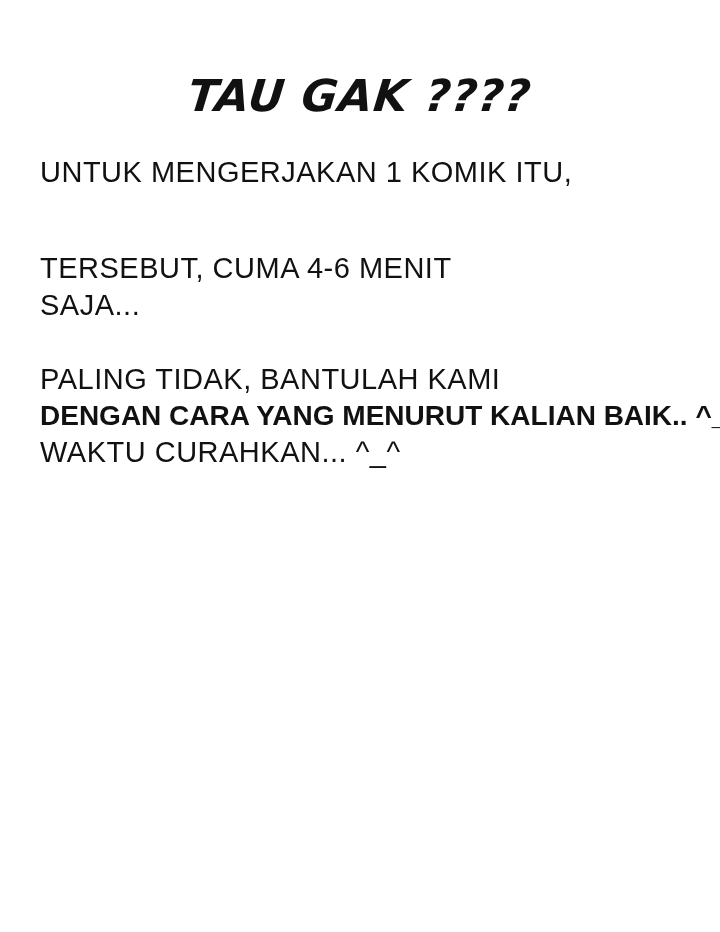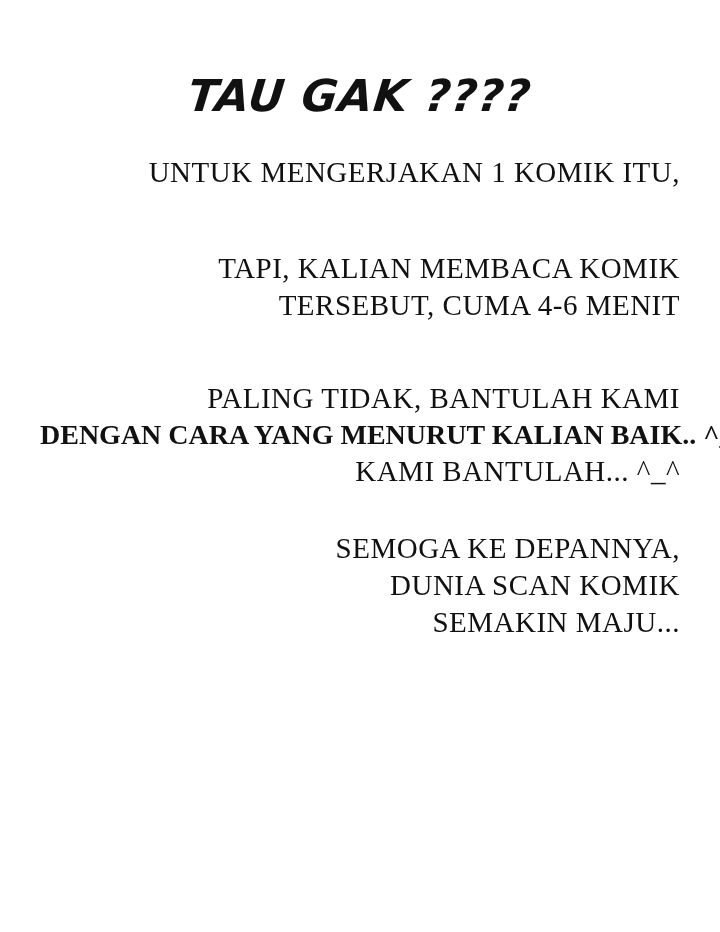--- a/index.html
+++ b/index.html
@@ -32,32 +32,32 @@
     font-weight: 700;
     font-style: italic;
     font-size: 44px;
     letter-spacing: 1px;
     text-align: center;
     line-height: 1.1;
     transform: skewX(-6deg);
   }
 
   .block {
-    text-align: right;
-    font-family: Liberation Serif, serif;
+    text-align: left;
+    font-family: Liberation Sans, sans-serif;
     font-weight: 400;
     font-size: 29px;
     line-height: 1.28;
     letter-spacing: 0.5px;
     width: 640px;
   }
 
   .block-1 { margin-top: 34px; }
   .block-2 { margin-top: 58px; }
-  .block-3 { margin-top: 56px; }
+  .block-3 { margin-top: 37px; }
   .block-4 { margin-top: 40px; }
 
   .line { display: block; white-space: pre; }
 
   .line.bold {
     font-weight: 700;
     font-size: 28px;
     letter-spacing: 0px;
   }
 </style>
@@ -66,29 +66,24 @@
 
 <div class="page">
 
   <div class="title">TAU GAK ????</div>
 
   <div class="block block-1">
     <span class="line">UNTUK MENGERJAKAN 1 KOMIK ITU,</span>
   </div>
 
   <div class="block block-2">
-    <span class="line">TAPI, KALIAN MEMBACA KOMIK</span>
     <span class="line">TERSEBUT, CUMA 4-6 MENIT</span>
+    <span class="line">SAJA...</span>
   </div>
 
   <div class="block block-3">
     <span class="line">PALING TIDAK, BANTULAH KAMI</span>
     <span class="line bold">DENGAN CARA YANG MENURUT KALIAN BAIK.. ^_^</span>
-    <span class="line">KAMI BANTULAH... ^_^</span>
+    <span class="line">WAKTU CURAHKAN... ^_^</span>
   </div>
 
-  <div class="block block-4">
-    <span class="line">SEMOGA KE DEPANNYA,</span>
-    <span class="line">DUNIA SCAN KOMIK</span>
-    <span class="line">SEMAKIN MAJU...</span>
-  </div>
 
 </div>
 
 </body></html>

